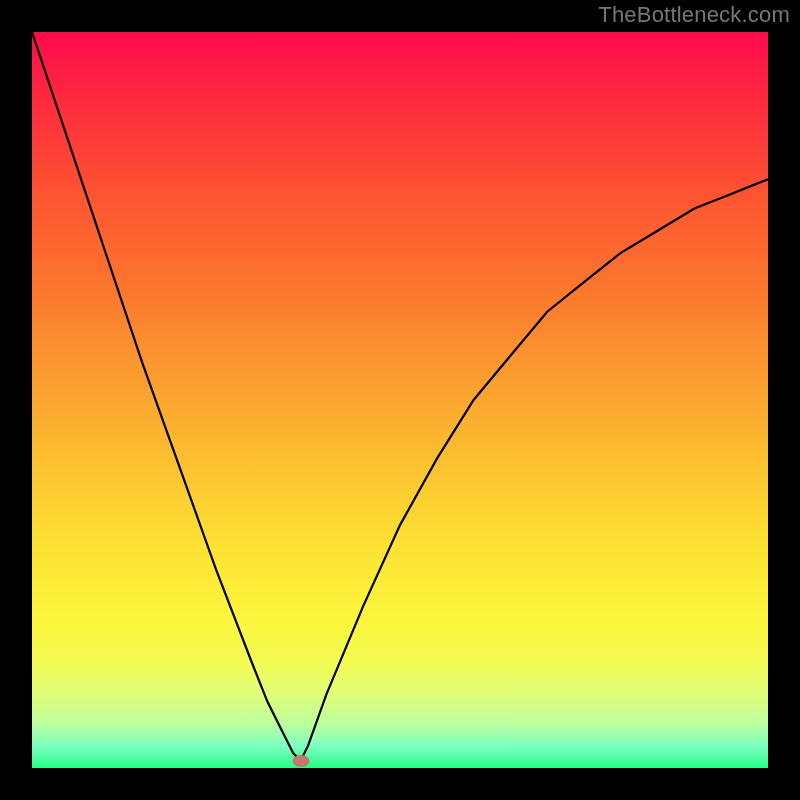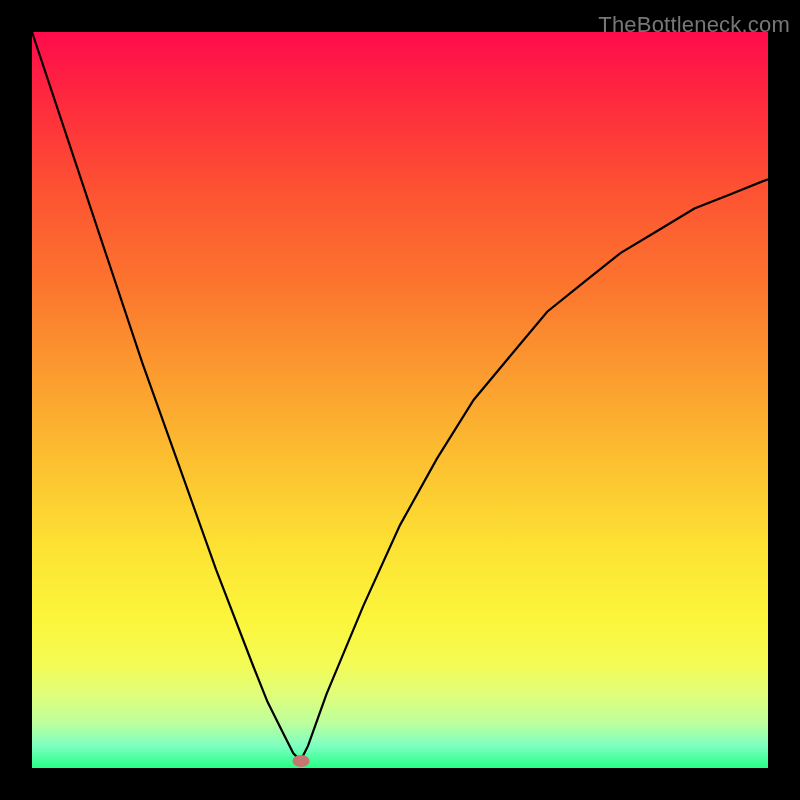--- a/index.html
+++ b/index.html
@@ -11,21 +11,21 @@
     font-family: Arial, Helvetica, sans-serif;
   }
   .frame {
     position: relative;
     width: 800px;
     height: 800px;
     background: #000;
   }
   .attribution {
     position: absolute;
-    top: 12px;
+    top: 2px;
     right: 10px;
     color: #777;
     font-size: 22px;
     letter-spacing: 0.2px;
   }
   .plot-area {
     position: absolute;
     left: 32px;
     top: 32px;
     width: 736px;

